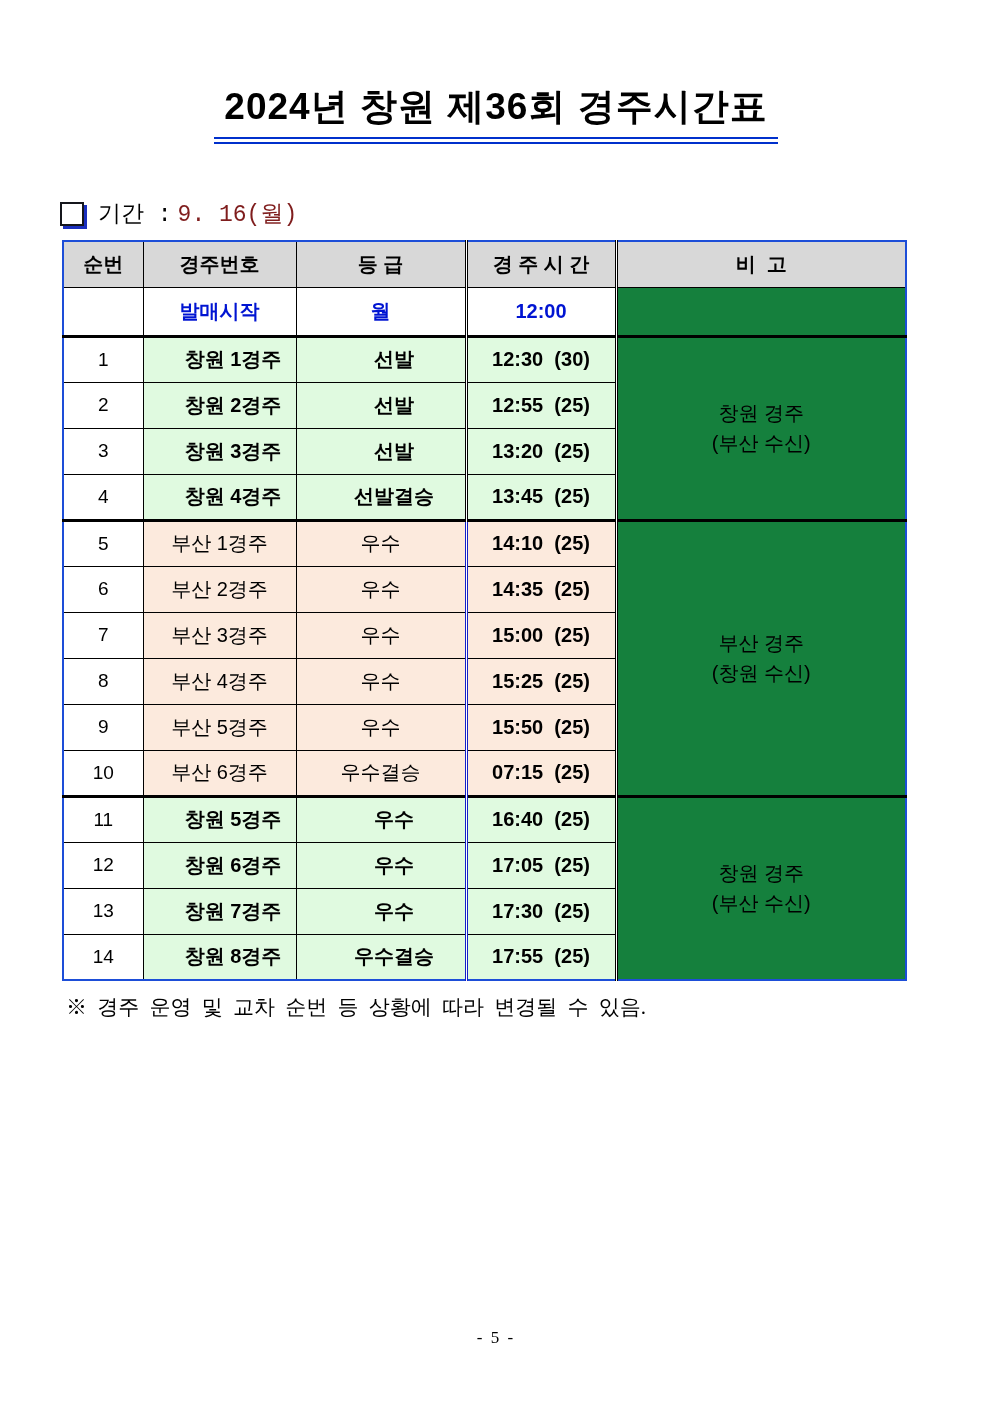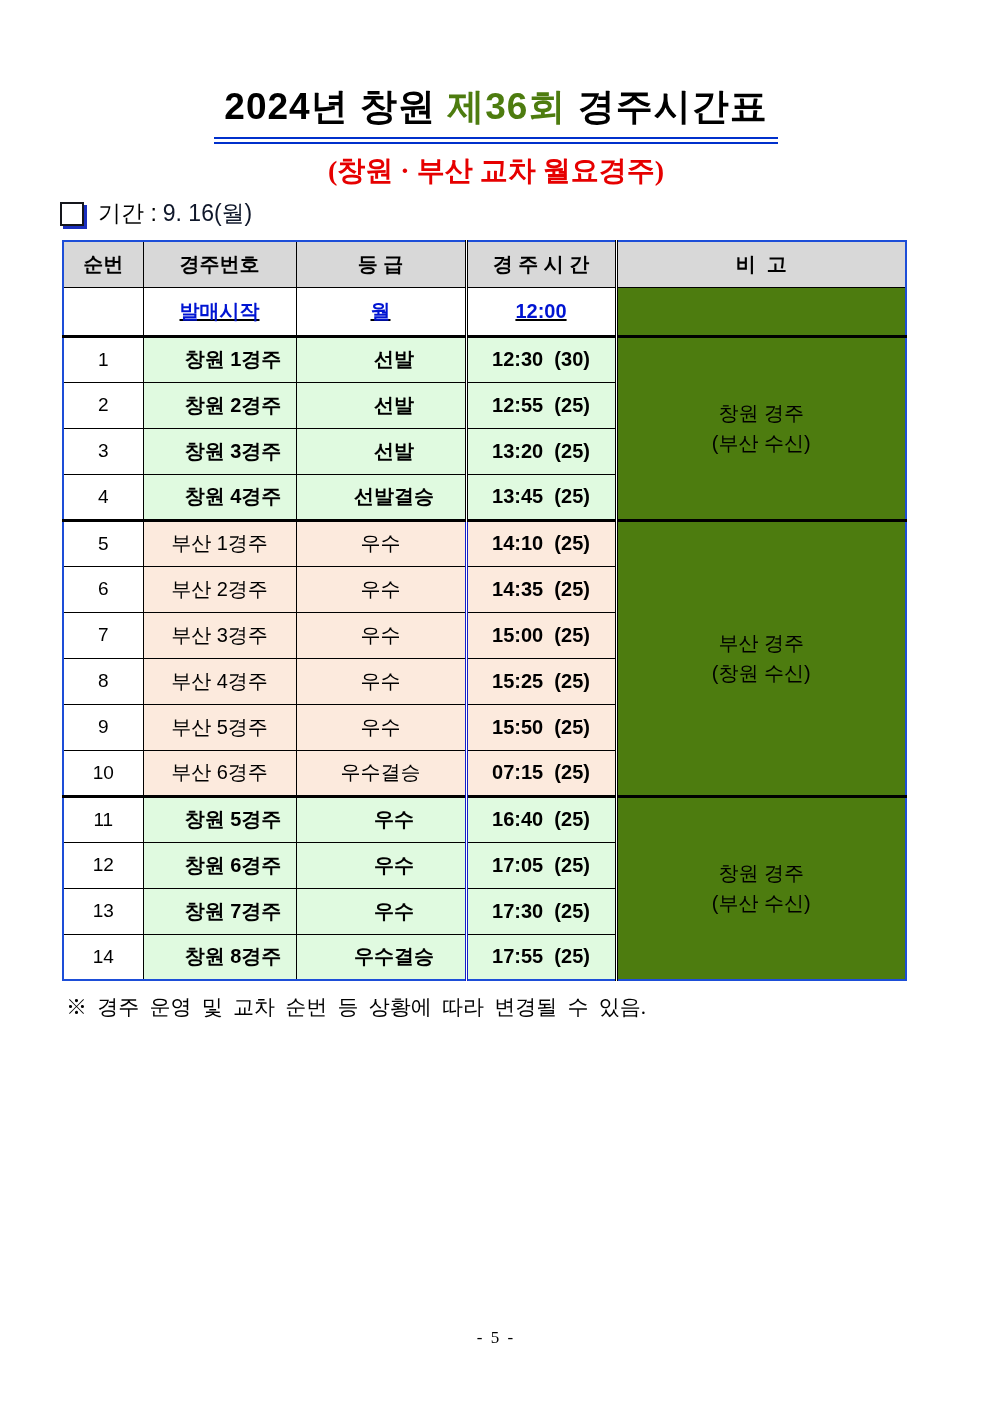--- a/index.html
+++ b/index.html
@@ -3,77 +3,76 @@
 <meta charset="utf-8">
 <style>
   html,body{margin:0;padding:0;background:#fff;}
   .page{position:relative;width:992px;height:1403px;background:#ffffff;overflow:hidden;
         font-family:"Liberation Sans",sans-serif;color:#000;}
 
   
   .title-wrap{position:absolute;top:82px;left:0;width:100%;text-align:center;}
   .title-inner{display:inline-block;font-size:37px;font-weight:bold;letter-spacing:1px;
                padding:0 10px 5px 10px;border-bottom:7px double #0030cc;}
-  .t-blue{color:#4d7c0f;}
+  .t-blue{color:#000000;}
 
   .subtitle{position:absolute;top:152px;left:0;width:100%;text-align:center;
             font-family:"Liberation Serif",serif;font-size:28px;font-weight:bold;color:#e60000;}
 
   
-  .period{position:absolute;top:198px;left:60px;font-family:Liberation Sans, sans-serif;
+  .period{position:absolute;top:198px;left:60px;font-family:Liberation Mono, monospace;
           font-size:23px;display:flex;align-items:center;}
   .checkbox{display:inline-block;width:20px;height:20px;background:#fff;border:2px solid #15161c;
             box-shadow:3px 3px 0 0 #1a2fbf;margin-right:14px;}
-  .period-value{color:#0f172a;margin-left:6px;}
+  .period-value{color:#7f1d1d;margin-left:6px;}
 
   
   table.sched{position:absolute;top:240px;left:62px;width:843px;border-collapse:collapse;
               table-layout:fixed;border:2px solid #1d4ed8;}
   .sched th,.sched td{border:1px solid #000;text-align:center;vertical-align:middle;
                       padding:0;white-space:pre;overflow:hidden;}
   .sched tr{height:46px;}
-  .sched tr.sale{height:49px;text-decoration:underline;}
+  .sched tr.sale{height:49px;}
   .sched th{background:#d8d8d8;font-size:20px;font-weight:bold;}
 
   
   .sched .c-grade{border-right:3px double #000;}
   .sched .c-time{border-left:3px double #000;border-right:3px double #000;}
   .sched .c-remark{border-left:3px double #000;text-align:center;}
   .sched tr.bdiv .c-grade{border-right:3px double #1420c8;}
   .sched tr.bdiv .c-time{border-left:3px double #1420c8;}
 
   
   .sched tr.sec td{border-top:3px solid #000;}
 
   .sched tr.sale td{color:#0014d2;font-weight:bold;font-size:20px;}
   .sched td.c-no{font-size:19px;}
   .sched td.c-race,.sched td.c-grade{font-size:20px;}
   .sched td.c-time{font-size:20px;font-weight:bold;}
   .sched tr.green .c-race,.sched tr.green .c-grade{font-weight:bold;padding-left:27px;}
   .sched tr.green .c-race,.sched tr.green .c-grade,.sched tr.green .c-time{background:#e0fae0;}
   .sched tr.pink .c-race,.sched tr.pink .c-grade,.sched tr.pink .c-time{background:#fceadd;}
-  .sched td.c-remark{font-size:20px;line-height:1.5;background:#4d7c0f;white-space:normal;}
+  .sched td.c-remark{font-size:20px;line-height:1.5;background:#15803d;white-space:normal;}
 
   .note{position:absolute;top:993px;left:66px;font-family:Liberation Serif, serif;
         font-size:21px;word-spacing:5px;}
   .pageno{position:absolute;top:1328px;left:0;width:100%;text-align:center;
           font-family:"Liberation Serif",serif;font-size:17px;letter-spacing:2px;}
 </style>
 </head>
 <body>
 
 <div class="page">
 
   <div class="title-wrap">
     <span class="title-inner">
       <span>2024년 창원 </span><span class="t-blue">제36회</span><span> 경주시간표</span>
     </span>
   </div>
 
-  <div class="subtitle">(창원 · 부산 교차 월요경주)</div>
 
   <div class="period">
     <span class="checkbox"></span>
     <span>기간 :</span>
     <span class="period-value">9. 16(월)</span>
   </div>
 
   <table class="sched">
     <colgroup>
       <col style="width:80px">

